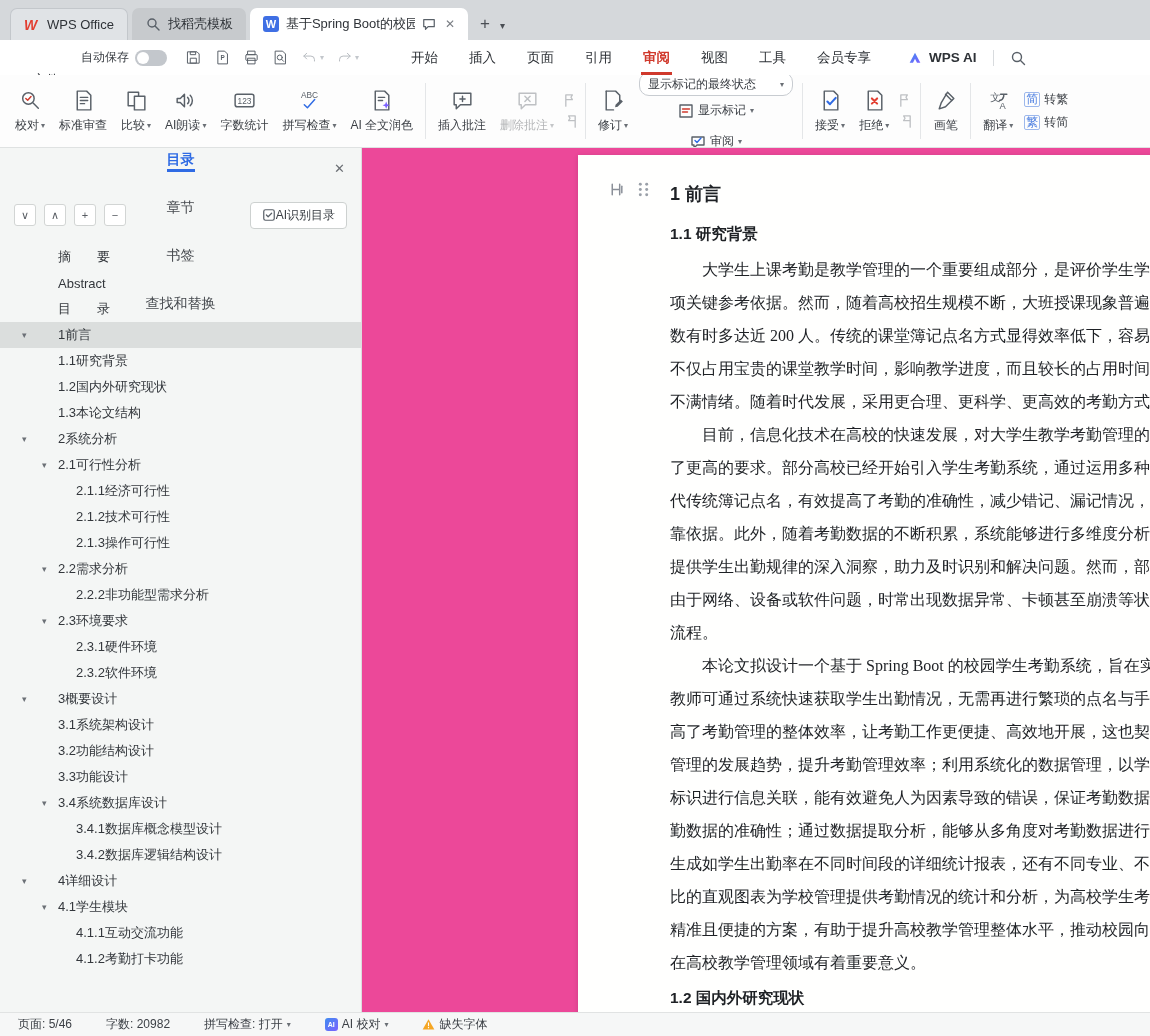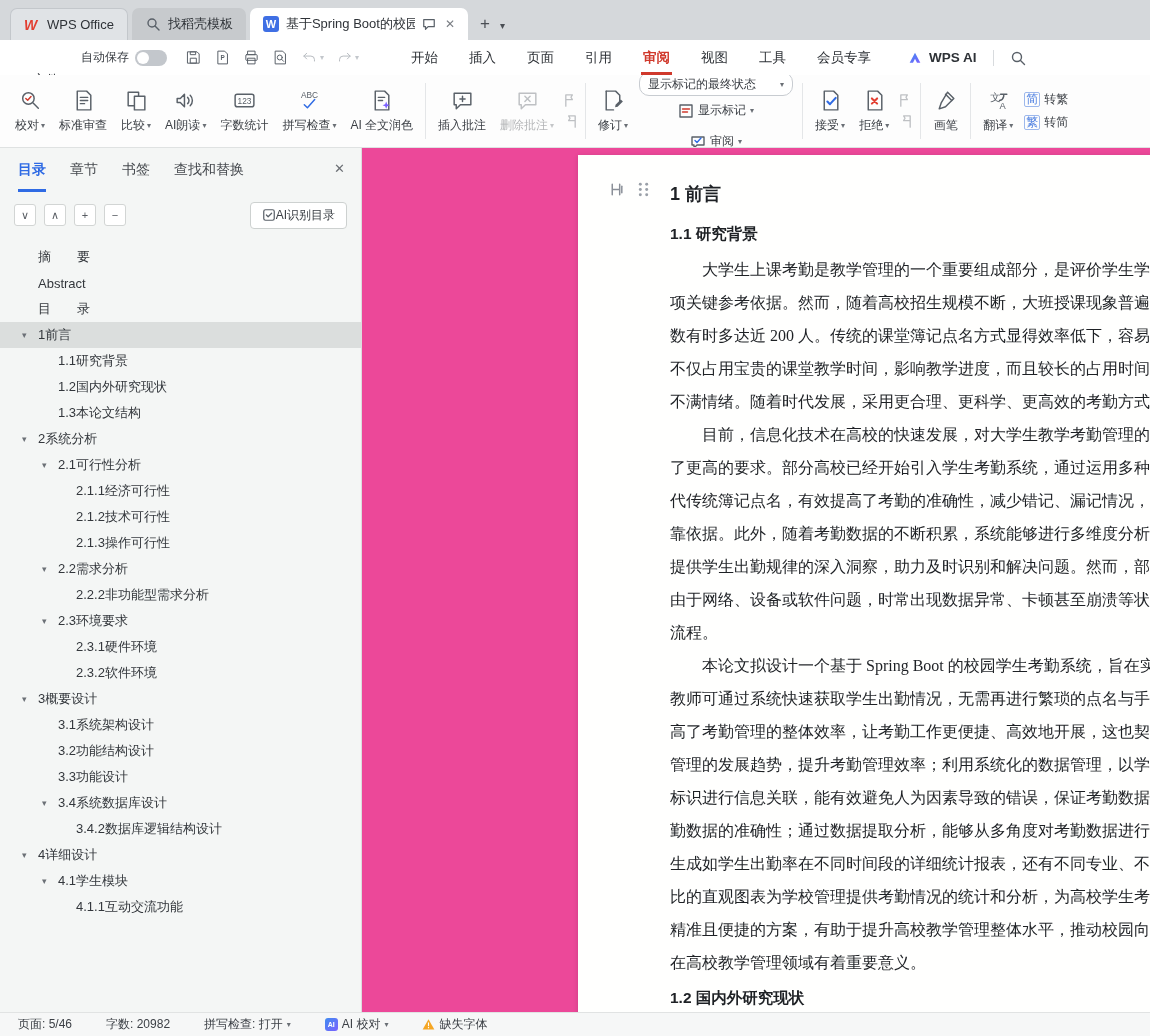--- a/index.html
+++ b/index.html
@@ -64,21 +64,21 @@
   .sidebar { width:362px; flex:0 0 auto; background:#f4f6f5; border-right:1px solid #dbdedd; display:flex; flex-direction:column; min-height:0; }
   .side-tabs { height:44px; display:flex; align-items:center; gap:24px; padding:0 18px; position:relative; flex:0 0 auto; }
   .side-tab { height:100%; display:flex; align-items:center; font-size:14px; color:#45494e; border-bottom:3px solid transparent; padding-top:3px; }
   .side-tab[data-active="true"] { color:#2f6be4; font-weight:bold; border-bottom-color:#2f6be4; }
   .side-close { position:absolute; right:16px; top:13px; font-size:13px; color:#6a6e73; }
   .side-tools { height:46px; display:flex; align-items:center; gap:8px; padding:0 14px; flex:0 0 auto; }
   .sq-btn { width:22px; height:22px; border:1px solid #d2d5d4; border-radius:3px; background:#fff; display:flex; align-items:center; justify-content:center; color:#585d63; font-size:11px; }
   .ai-btn { margin-left:auto; height:27px; border:1px solid #cdd1d0; border-radius:4px; background:#fff; display:flex; align-items:center; gap:0; padding:0 11px; font-size:12px; color:#3c4046; }
   .ai-btn svg { width:14px; height:14px; }
   .toc-list { flex:1 1 auto; overflow:hidden; padding-top:6px; }
-  .toc-item { height:26px; display:flex; align-items:center; font-size:13px; color:#33373c; padding-left:38px; position:relative; white-space:nowrap; }
+  .toc-item { height:26px; display:flex; align-items:center; font-size:13px; color:#33373c; padding-left:58px; position:relative; white-space:nowrap; }
   .toc-item[data-level="1"] { padding-left:58px; }
   .toc-item[data-level="2"] { padding-left:76px; }
   .toc-item[data-selected="true"] { background:#dbdedd; }
   .toc-arrow { position:absolute; left:22px; font-size:9px; color:#6b7076; }
   .toc-item[data-level="1"] .toc-arrow { left:42px; }
   .toc-item:not([data-arrow="true"]) .toc-arrow { visibility:hidden; }
 
   
   .docarea { flex:1 1 auto; background:#ec4899; position:relative; overflow:hidden; min-width:0; }
   .page { position:absolute; left:216px; top:7px; width:960px; height:1400px; background:#fffffe; box-shadow:0 1px 5px rgba(0,0,0,0.14); padding:18px 0 0 92px; }
@@ -408,21 +408,21 @@
       <span class="rb-small">
         <span class="zh-ic">繁</span>
         <span>转简</span>
       </span>
     </div>
   </div>
 
   <div class="main">
 
     <div class="sidebar">
-      <div class="side-tabs" style="position: relative;">
+      <div class="side-tabs" style="position: relative; flex-direction: column;">
 
       <span class="side-tab" data-active="true">
             <span>目录</span>
           </span>
           <span class="side-tab">
             <span>章节</span>
           </span>
           <span class="side-tab">
             <span>书签</span>
           </span>
@@ -551,20 +551,24 @@
           <div class="toc-item" data-level="1">
 
             <span>3.3功能设计</span>
           </div>
 
           <div class="toc-item" data-level="1" data-arrow="true">
             <span class="toc-arrow">▾</span>
             <span>3.4系统数据库设计</span>
           </div>
 
+          <div class="toc-item" data-level="2">
+
+            <span>3.4.1数据库概念模型设计</span>
+          </div>
 
           <div class="toc-item" data-level="2">
 
             <span>3.4.2数据库逻辑结构设计</span>
           </div>
 
           <div class="toc-item" data-level="0" data-arrow="true">
             <span class="toc-arrow">▾</span>
             <span>4详细设计</span>
           </div>
@@ -572,20 +576,24 @@
           <div class="toc-item" data-level="1" data-arrow="true">
             <span class="toc-arrow">▾</span>
             <span>4.1学生模块</span>
           </div>
 
           <div class="toc-item" data-level="2">
 
             <span>4.1.1互动交流功能</span>
           </div>
 
+          <div class="toc-item" data-level="2">
+
+            <span>4.1.2考勤打卡功能</span>
+          </div>
 
         </div>
     </div>
 
     <div class="docarea">
       <div class="page">
         <div class="page-handles">
           <svg class="ic" viewBox="0 0 16 16" style="stroke:#8a8f98">
               <path d="M4 3v10M11 3v10M4 8h7"></path>
               <path d="M13 5v6"></path>

